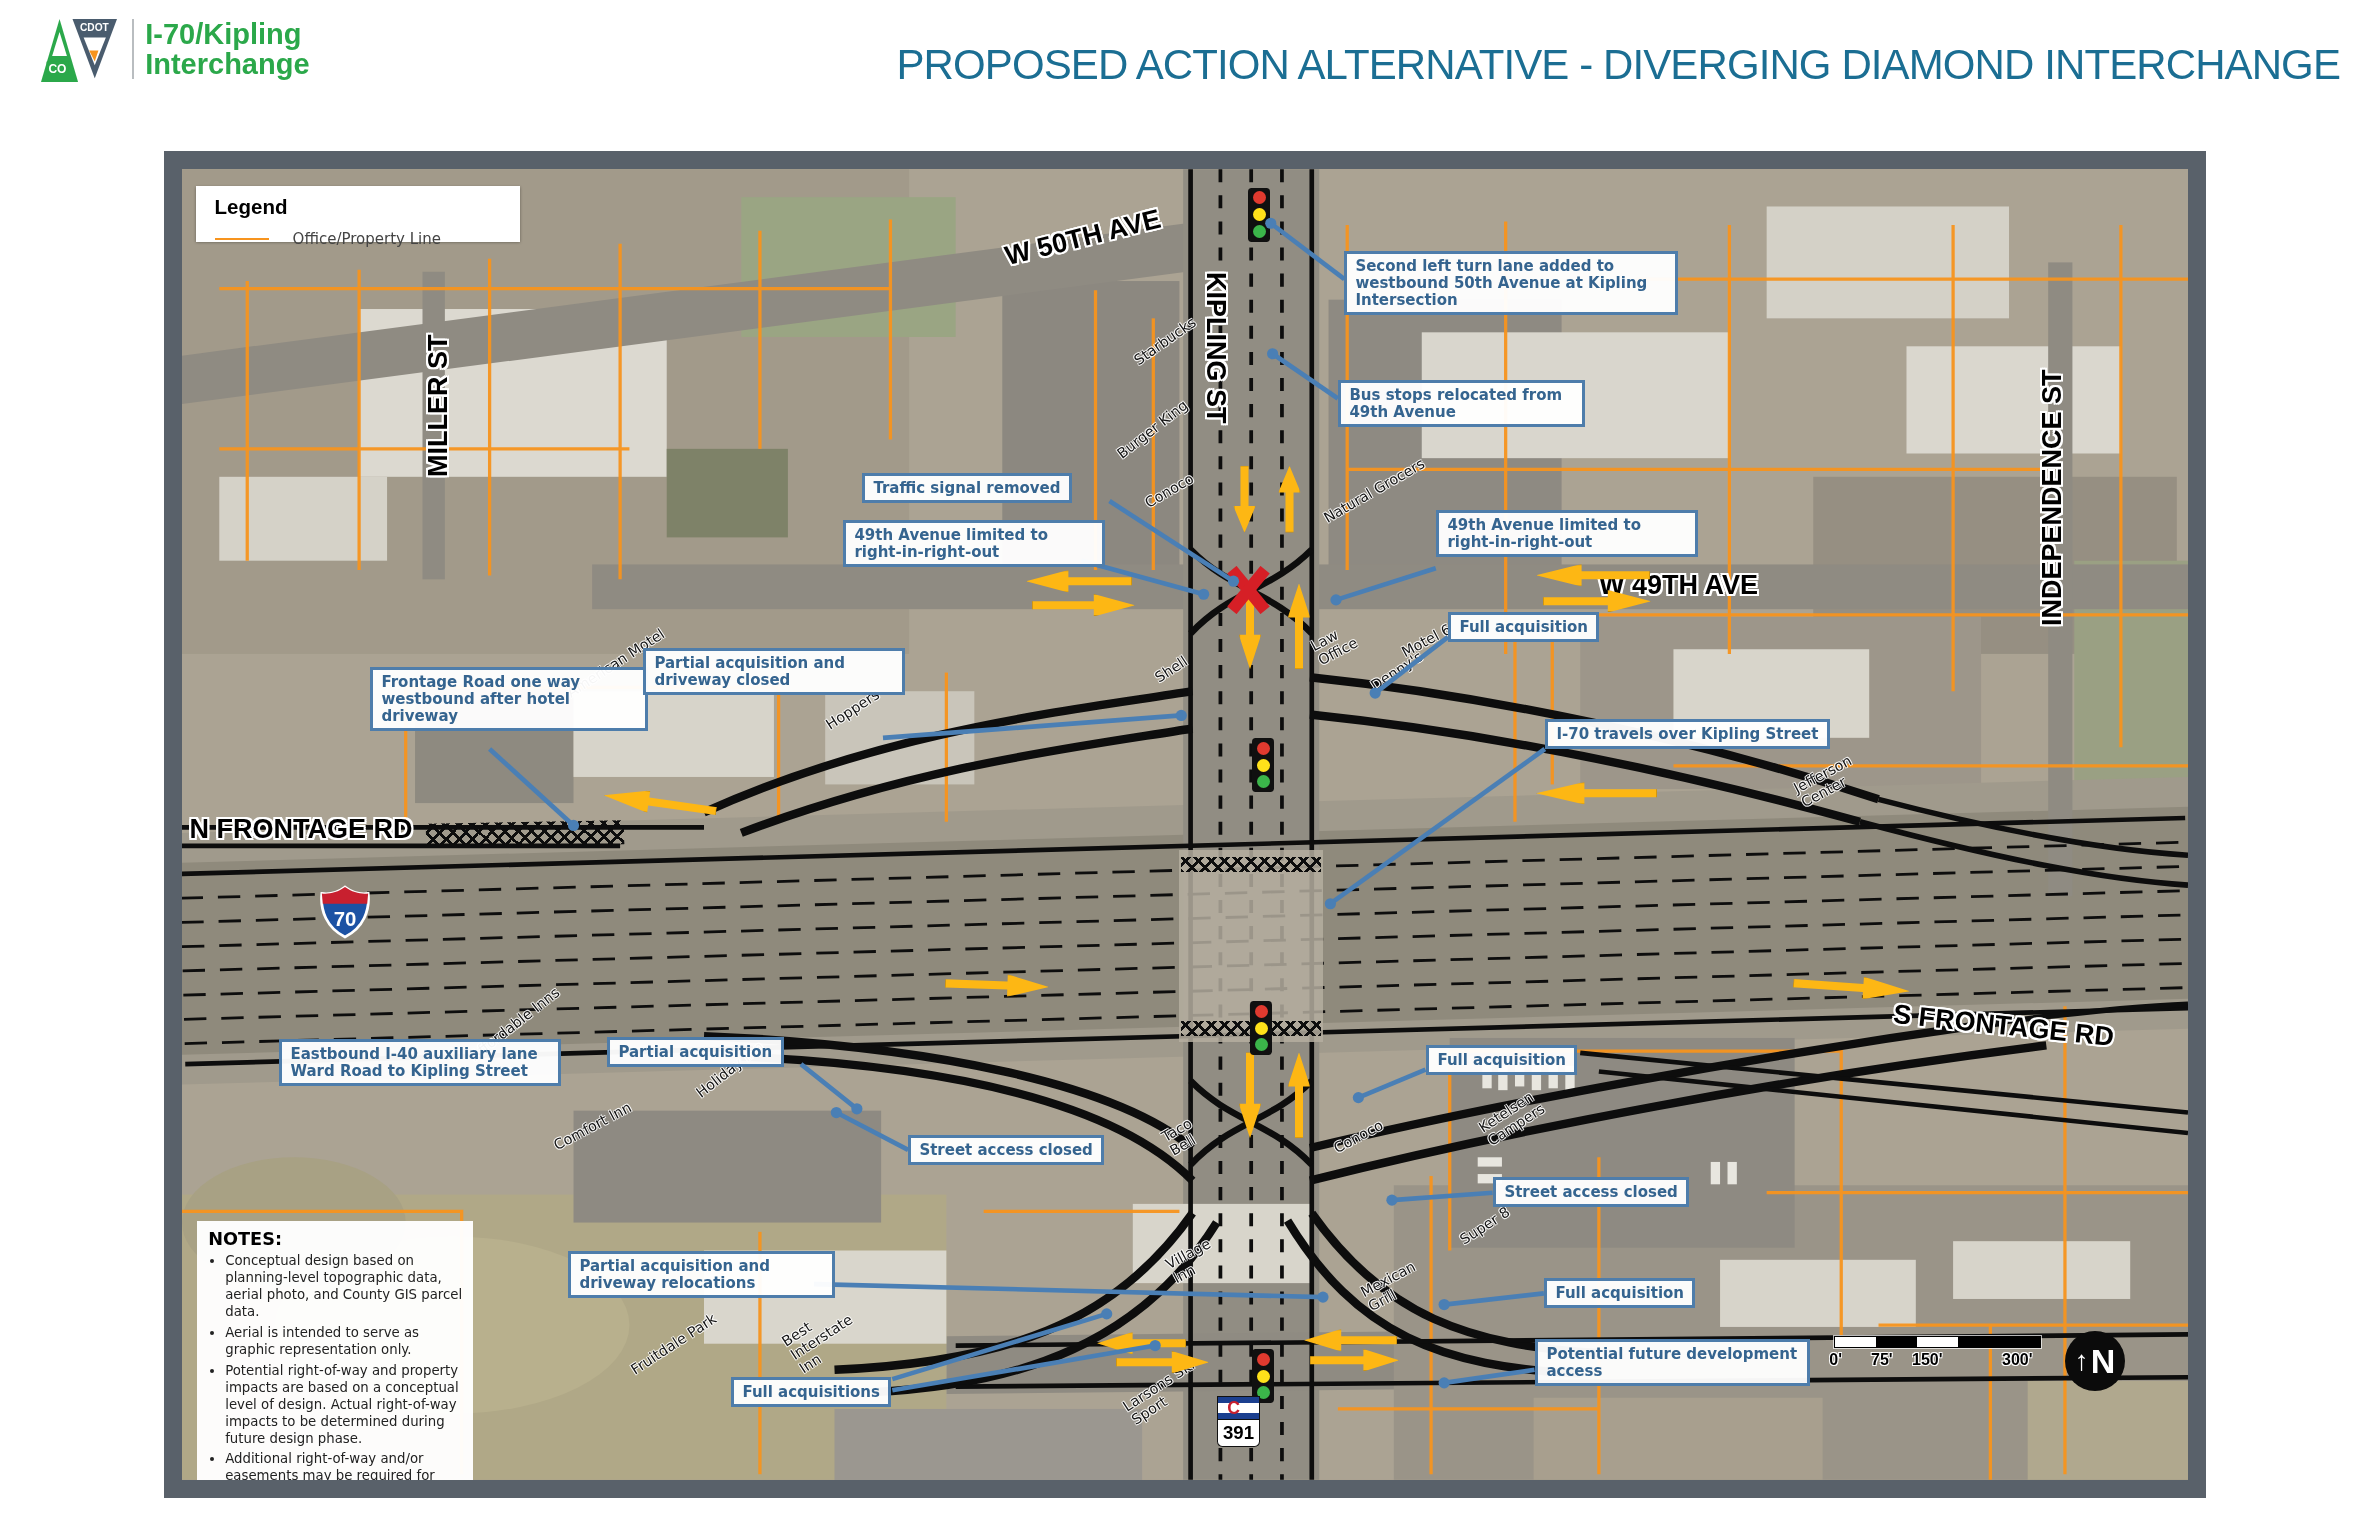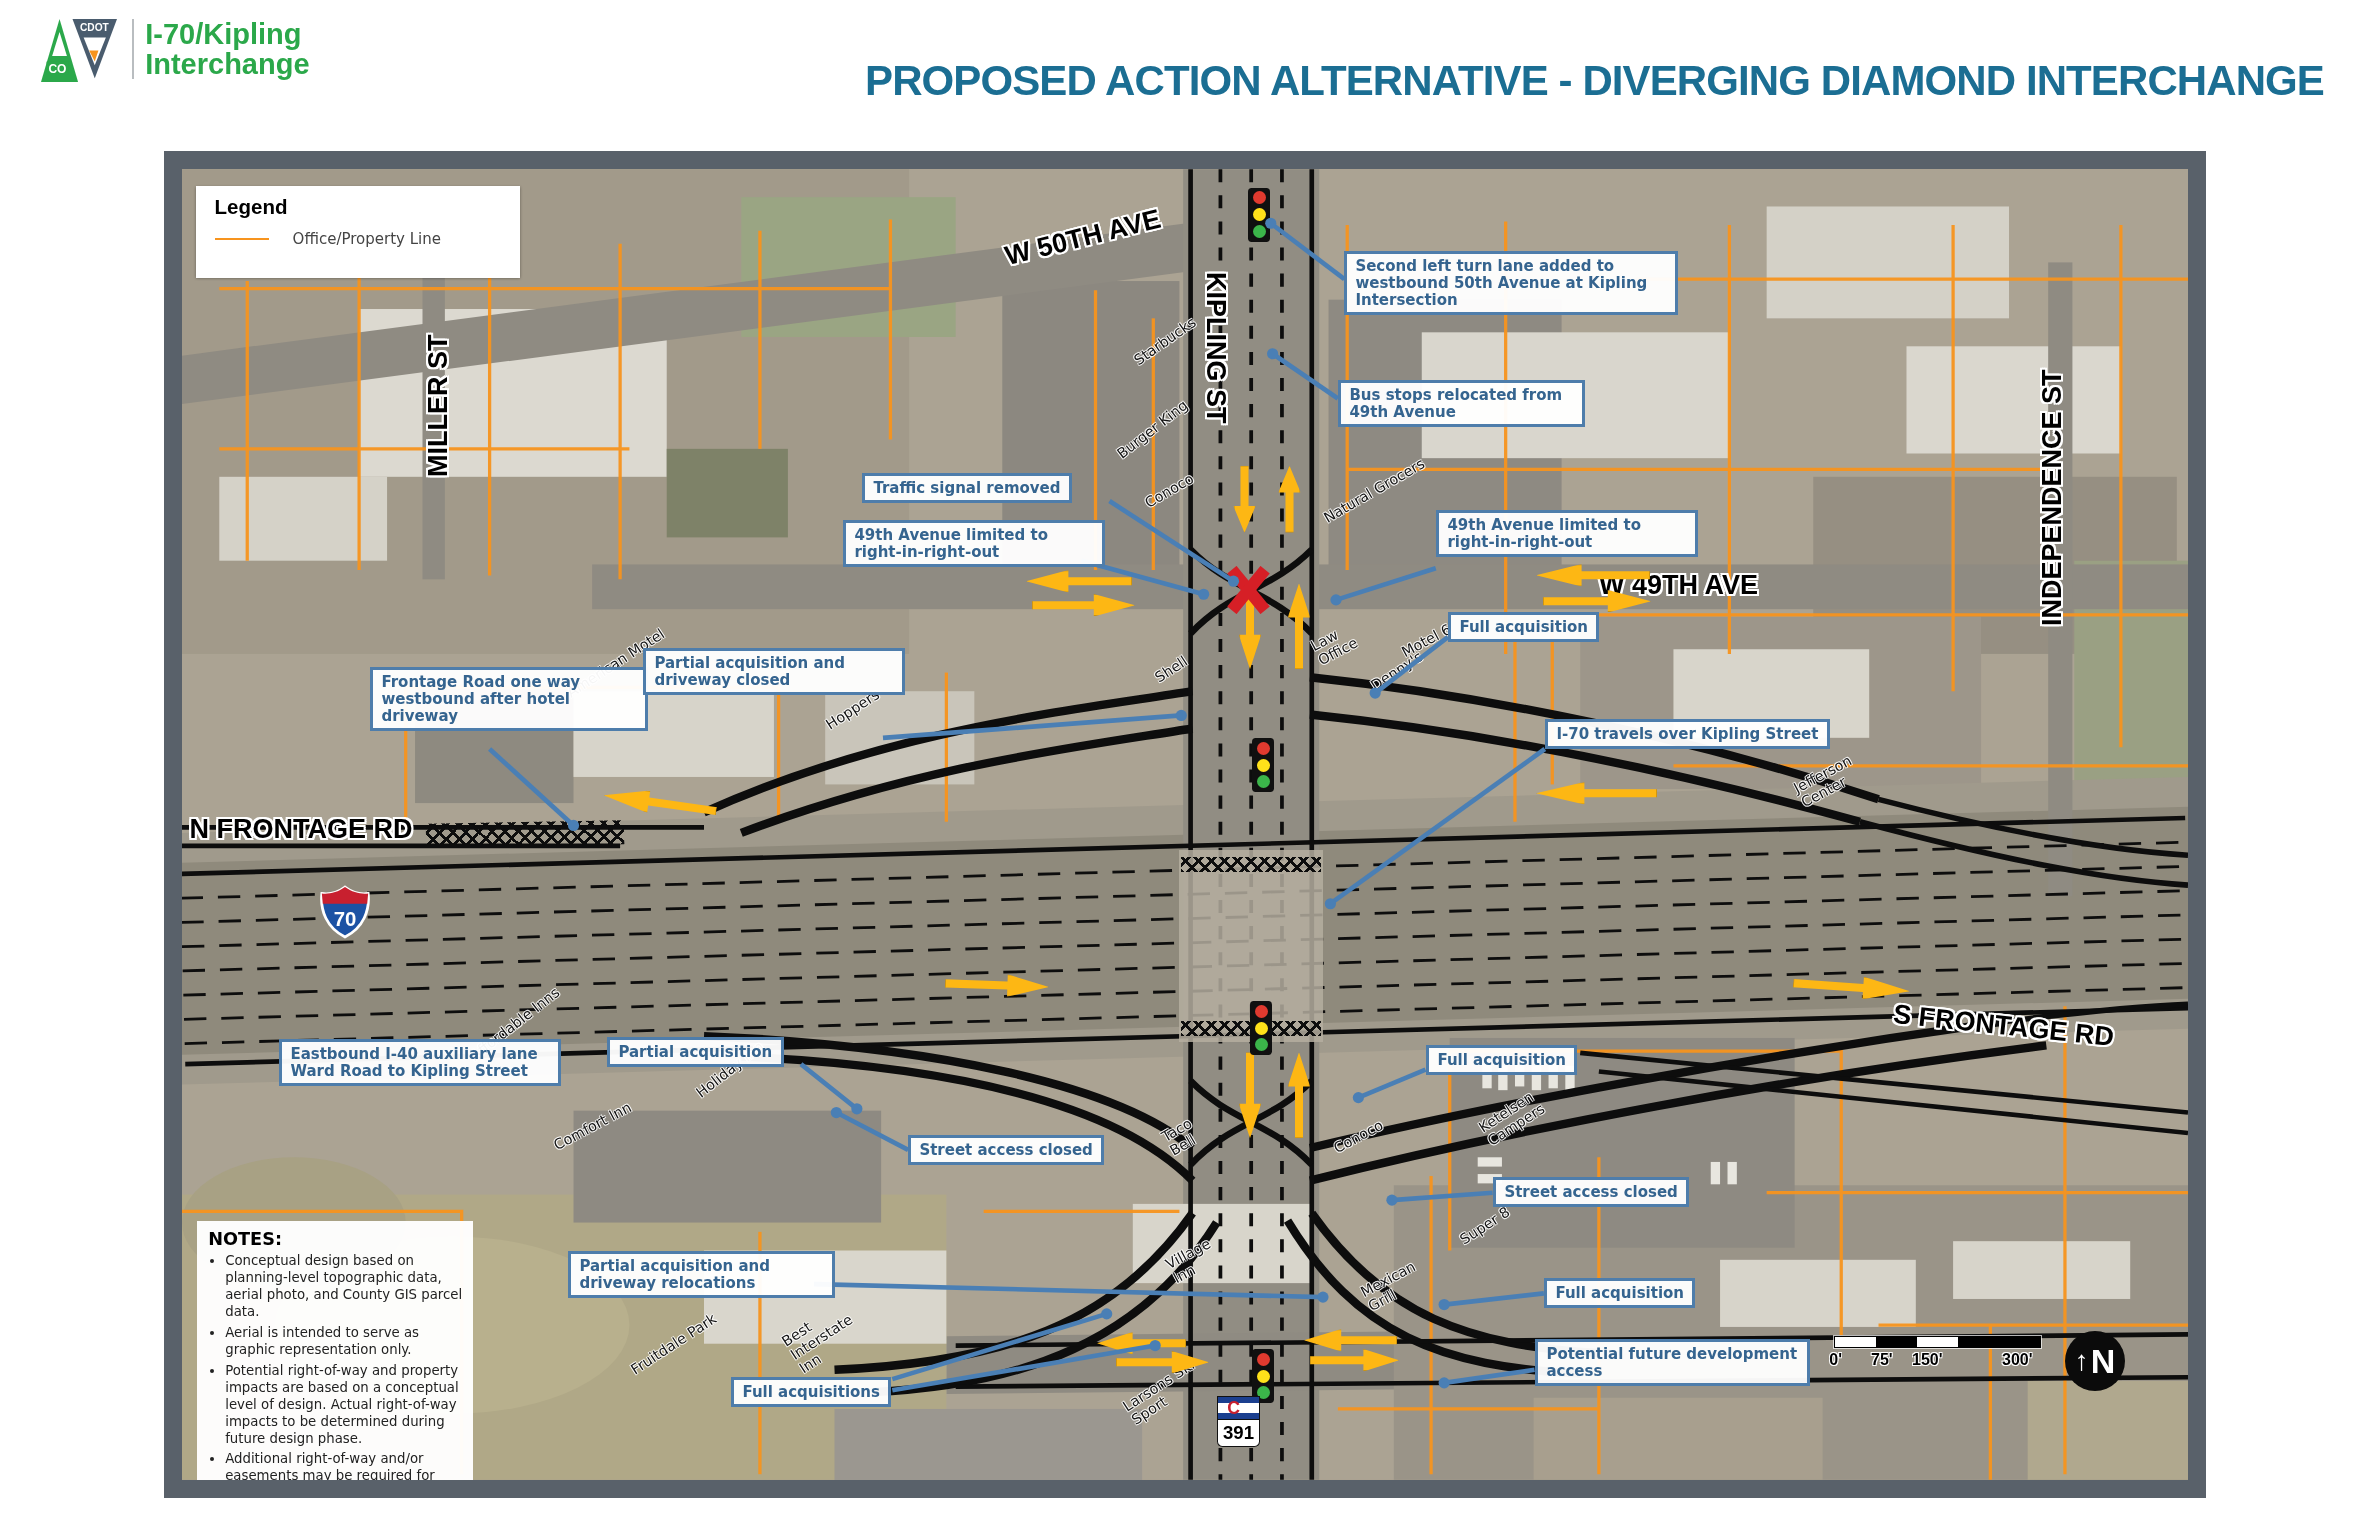--- a/index.html
+++ b/index.html
@@ -2,21 +2,21 @@
 <html style="font-size:15px"><head>
 <meta charset="utf-8">
 <style>
   html,body{margin:0;padding:0;background:#fff;}
   .page{position:relative;width:2377px;height:1538px;background:#fff;overflow:hidden;
         font-family:"Liberation Sans",sans-serif;}
   
   .logo-wrap{position:absolute;left:41px;top:13px;width:76px;height:73px;}
   .logo-text{position:absolute;left:132px;top:18.6px;color:#2ba84a;font-weight:bold;
              font-size:29px;line-height:1.04;border-left:2.8px solid #b9bdc0;padding-left:11.2px;}
-  .page-title{position:absolute;right:37px;top:41px;margin:16px;color:#1b6e93;font-weight:bold;
+  .page-title{position:absolute;right:37px;top:41px;margin:0;color:#1b6e93;font-weight:normal;
               font-size:42px;letter-spacing:-0.9px;white-space:nowrap;}
   .green-bar{position:absolute;left:44px;top:100px;width:2277px;height:33px;background:#3cb54a;
              color:#fff;font-weight:bold;font-size:22.4px;line-height:33px;padding-left:38px;
              box-sizing:border-box;}
   
   .map-frame{position:absolute;left:164px;top:151px;width:2006px;height:1311px;
              border:18.6px solid #59616a;background:#aba393;}
   .map{position:relative;width:2006px;height:1311px;overflow:hidden;}
   .lay{position:absolute;left:0;top:0;}
   
@@ -31,21 +31,21 @@
            text-shadow:-0.9px -0.9px 0 rgba(255,255,255,.85),0.9px -0.9px 0 rgba(255,255,255,.85),-0.9px 0.9px 0 rgba(255,255,255,.85),0.9px 0.9px 0 rgba(255,255,255,.85);}
   .arrow{position:absolute;height:22.4px;background:#fdb714;z-index:20;
          clip-path:polygon(0 32%,60% 32%,60% 0,100% 50%,60% 100%,60% 68%,0 68%);
          box-shadow:0 0 0 0.9px rgba(60,40,0,.25) inset;}
   .signal{position:absolute;width:22.4px;height:54px;background:#101010;border-radius:3.7px;z-index:21;
           display:flex;flex-direction:column;align-items:center;justify-content:space-evenly;}
   .signal i{width:13px;height:13px;border-radius:50%;display:block;}
   .hatch{position:absolute;z-index:9;background:
      repeating-linear-gradient(45deg,#0d0d0d 0 2.8px,transparent 2.8px 9.3px),
      repeating-linear-gradient(-45deg,#0d0d0d 0 2.8px,transparent 2.8px 9.3px);}
-  .legend-box{position:absolute;left:14px;top:17px;width:324px;height:92px;background:#fff;
+  .legend-box{position:absolute;left:14px;top:17px;width:324px;height:56px;background:#fff;
      box-shadow:0 0.9px 2.8px rgba(0,0,0,.4);z-index:40;padding:9.3px 0 0 18.6px;box-sizing:border-box;}
   .legend-title{font-weight:bold;font-size:20.5px;color:#000;}
   .legend-item{display:flex;align-items:center;margin-top:11.2px;font-size:15px;color:#444;
      font-family:"DejaVu Sans",sans-serif;}
   .legend-swatch{width:54px;height:0;border-top:2.8px solid #f7941e;margin-right:24px;}
   .notes-box{position:absolute;left:15px;top:1052px;width:276px;background:rgba(255,255,255,.97);
      z-index:40;padding:7.5px 9.3px 9.3px 11.2px;box-sizing:border-box;font-family:"DejaVu Sans",sans-serif;}
   .notes-title{font-weight:bold;font-size:17.7px;color:#000;}
   .notes-box ul{margin:3.7px 0 0 17px;padding:0;}
   .notes-box li{font-size:13.3px;color:#222;line-height:1.28;margin-bottom:3.7px;}

